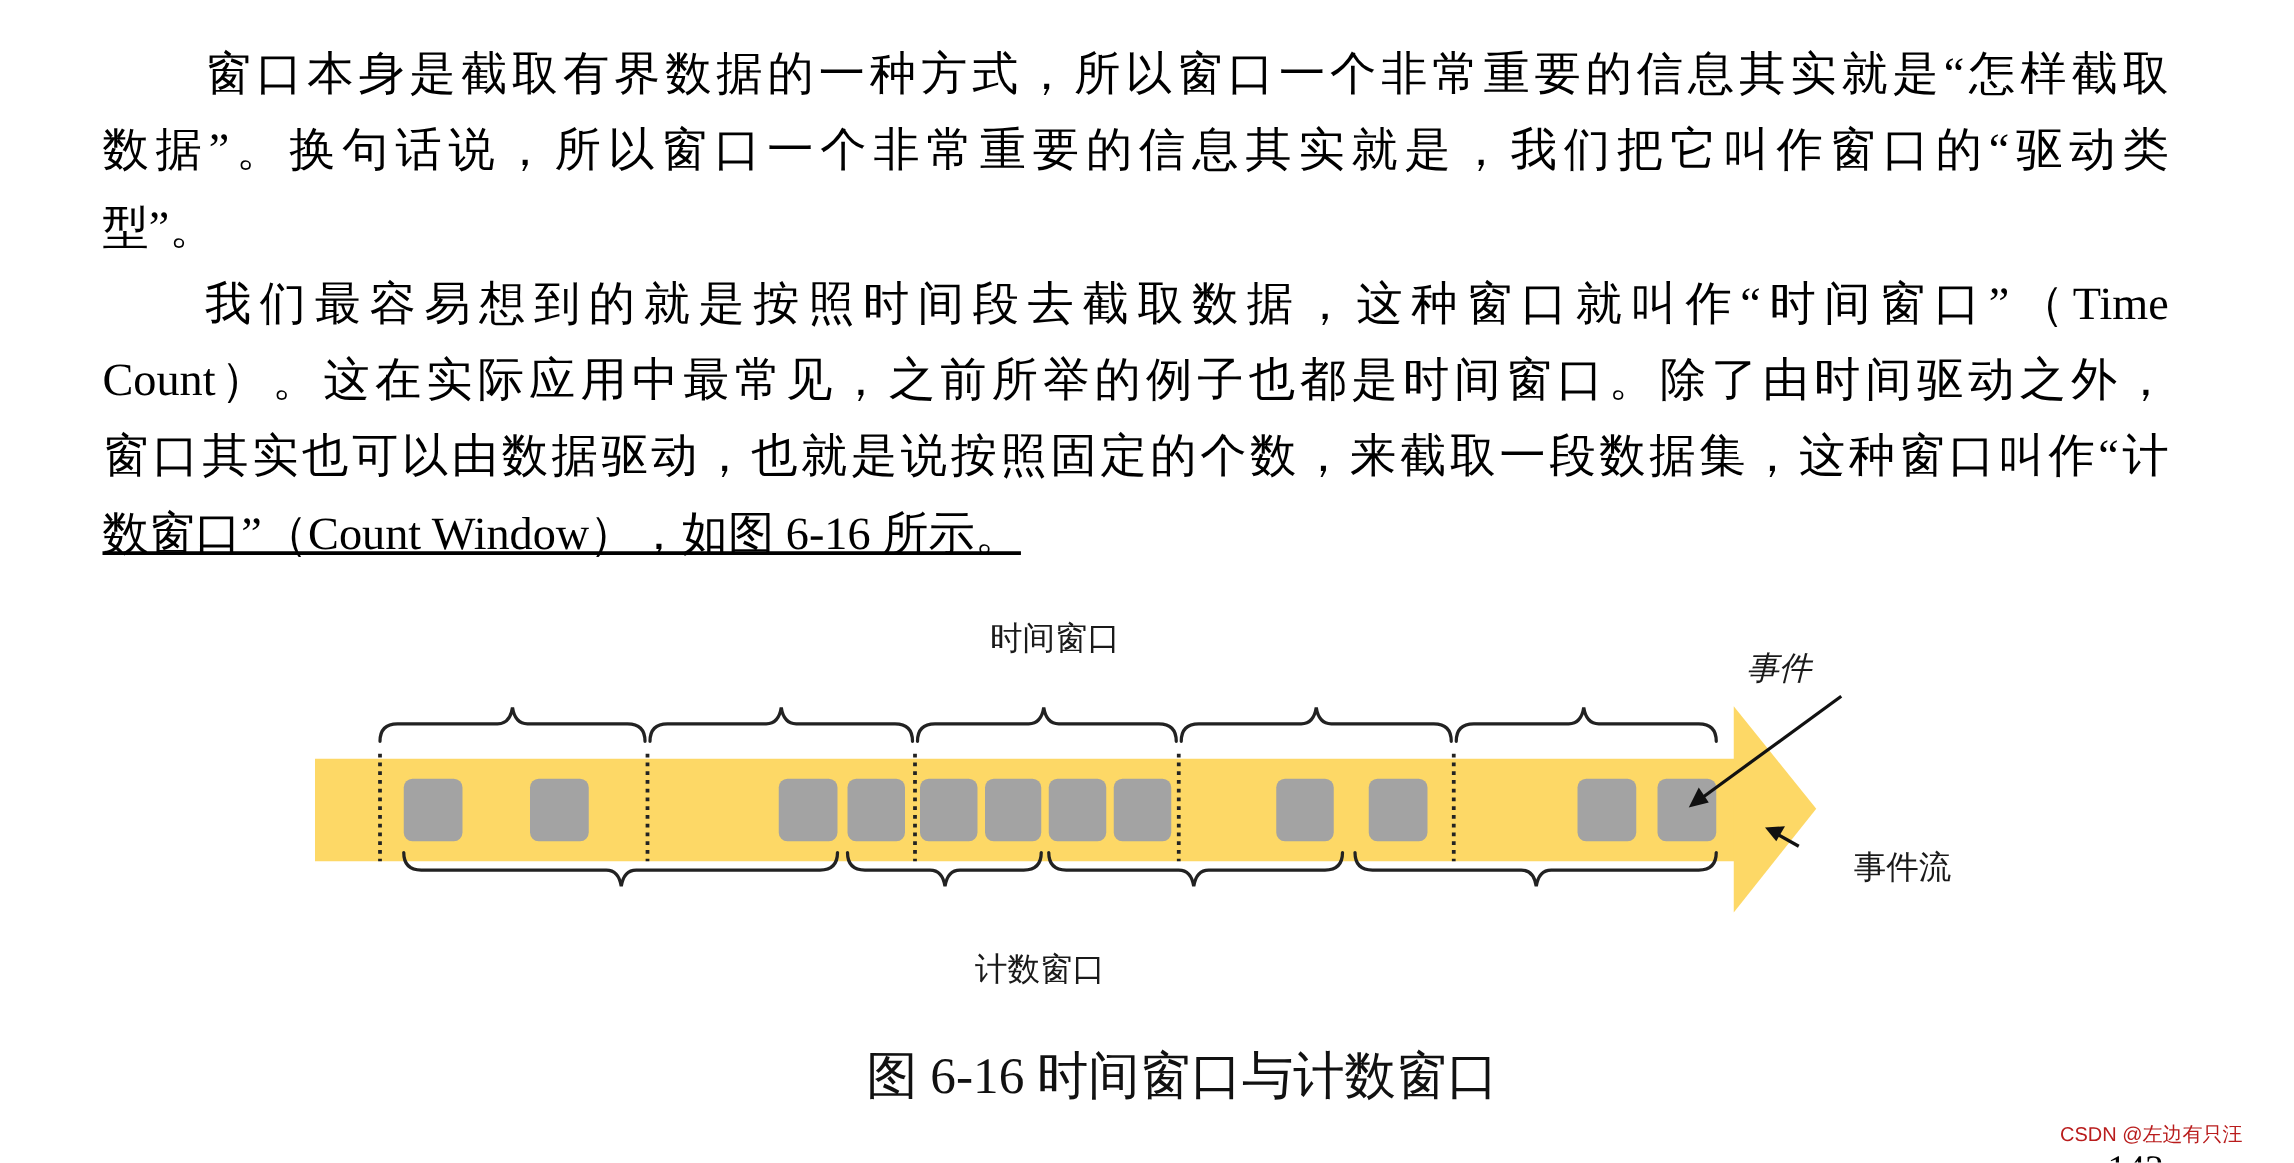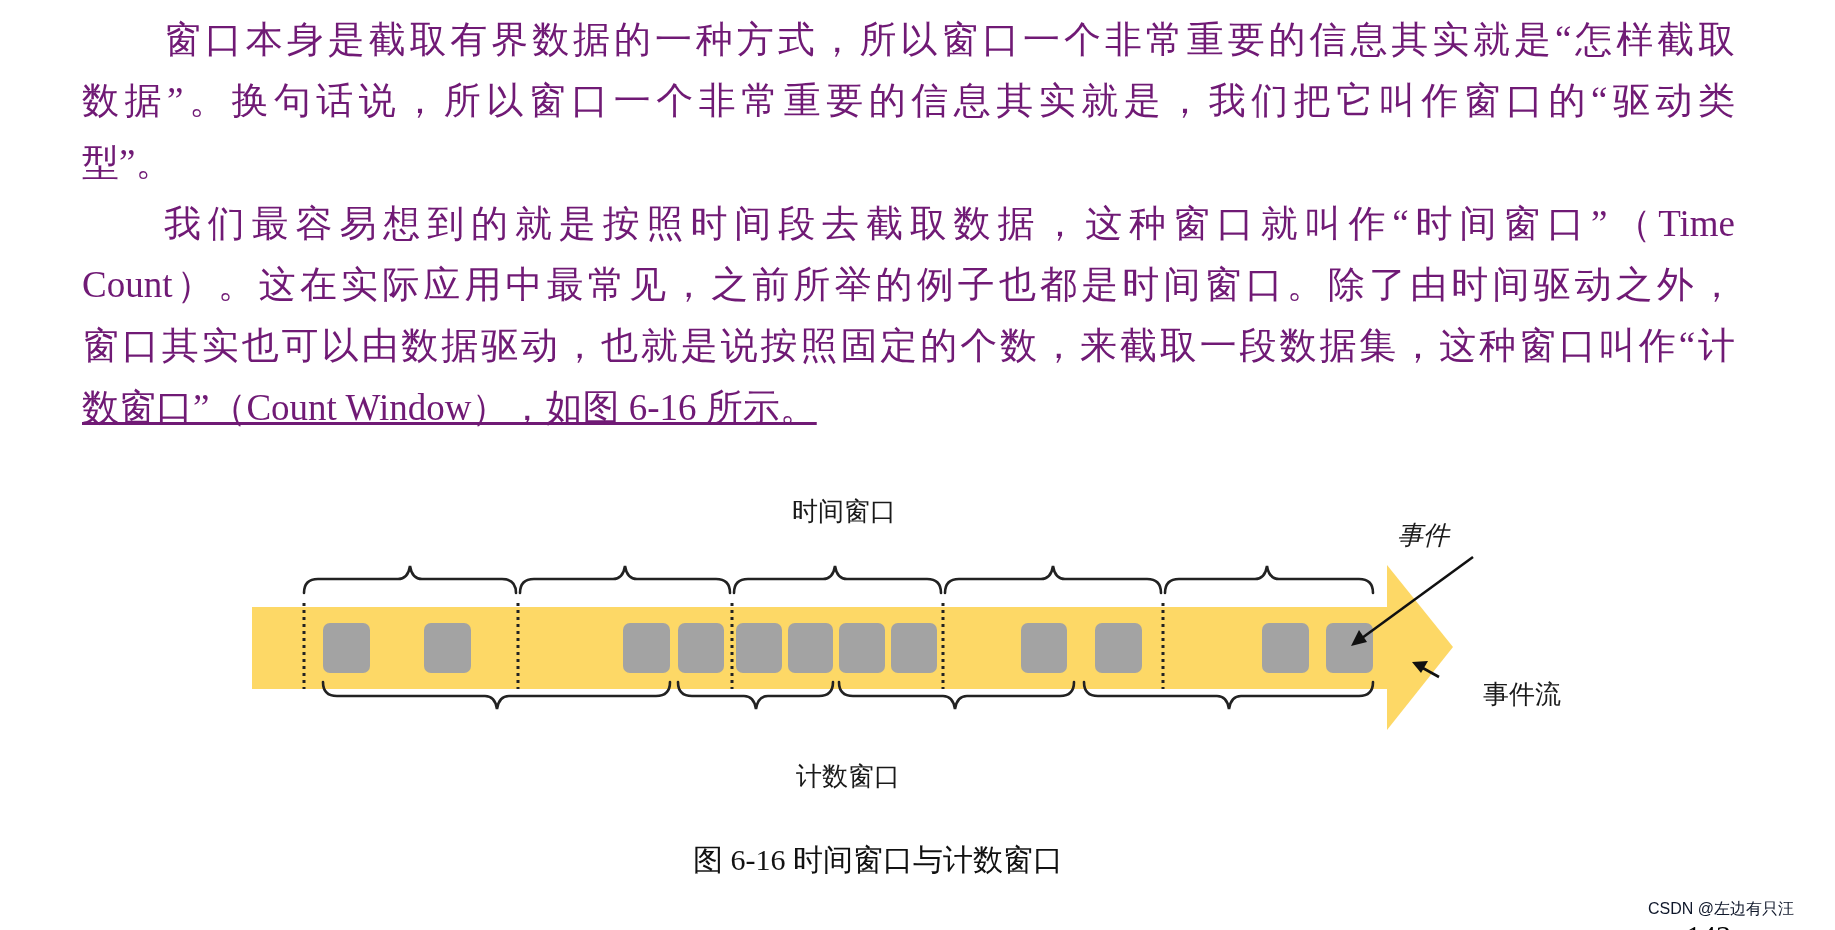--- a/index.html
+++ b/index.html
@@ -1,38 +1,39 @@
 <!DOCTYPE html>
 <html><head>
 <meta charset="utf-8">
 <style>
   html, body { margin: 0; padding: 0; background: #ffffff; }
   body { width: 1835px; height: 930px; position: relative; overflow: hidden; }
   .para-line {
     position: absolute; left: 82px; width: 1653px;
     font-family: "Liberation Serif", "DejaVu Serif", serif;
-    font-size: 37px; line-height: 44px; color: #701a75;
+    font-size: 37px; line-height: 44px; color: #000000;
     white-space: nowrap; text-align: justify; text-align-last: justify;
     letter-spacing: 0px;
+    margin-top: 20px;
   }
   .para-line.last { text-align-last: left; }
   .para-line.indent { padding-left: 82px; width: 1571px; }
   .diagram-label {
     position: absolute; font-family: "DejaVu Sans", "Liberation Sans", sans-serif;
     font-size: 26px; line-height: 30px; color: #1a1a1a; white-space: nowrap;
   }
   .caption {
     position: absolute; left: 693px; top: 840px;
     font-family: "Liberation Serif", "DejaVu Serif", serif;
-    font-size: 30px; line-height: 40px; color: #111; white-space: nowrap;
+    font-size: 41px; line-height: 40px; color: #111; white-space: nowrap;
   }
   .watermark {
     position: absolute; left: 1648px; top: 899px;
     font-family: "Liberation Sans", "DejaVu Sans", sans-serif;
-    font-size: 16px; line-height: 20px; color: #0f172a; white-space: nowrap;
+    font-size: 16px; line-height: 20px; color: #b91c1c; white-space: nowrap;
   }
   .page-number {
     position: absolute; left: 1686px; top: 919px;
     font-family: "Liberation Serif", serif;
     font-size: 30px; line-height: 34px; color: #000; white-space: nowrap;
   }
   svg.figure { position: absolute; left: 0; top: 0; }
 </style>
 </head>
 <body>
@@ -98,20 +99,20 @@
     <line x1="1473" y1="557" x2="1362" y2="638" stroke="#111" stroke-width="2.6"></line>
     <polygon points="1351,646 1359,630 1367,642" fill="#111"></polygon>
   </g>
   <g>
     <line x1="1439" y1="677" x2="1421" y2="667" stroke="#111" stroke-width="2.6"></line>
     <polygon points="1412,662 1428,661 1421,673" fill="#111"></polygon>
   </g>
 </svg>
 
 <div class="diagram-label" style="left:792px; top:496px;">时间窗口</div>
-<div class="diagram-label" style="left:796px; top:761px;">计数窗口</div>
+<div class="diagram-label" style="left:780px; top:761px;">计数窗口</div>
 <div class="diagram-label" style="left:1397px; top:520px;font-style:italic;">事件</div>
 <div class="diagram-label" style="left:1483px; top:679px;">事件流</div>
 
 <div class="caption">图 6-16  时间窗口与计数窗口</div>
 
 <div class="watermark">CSDN @左边有只汪</div>
 <div class="page-number">143</div>
 
 </body></html>

